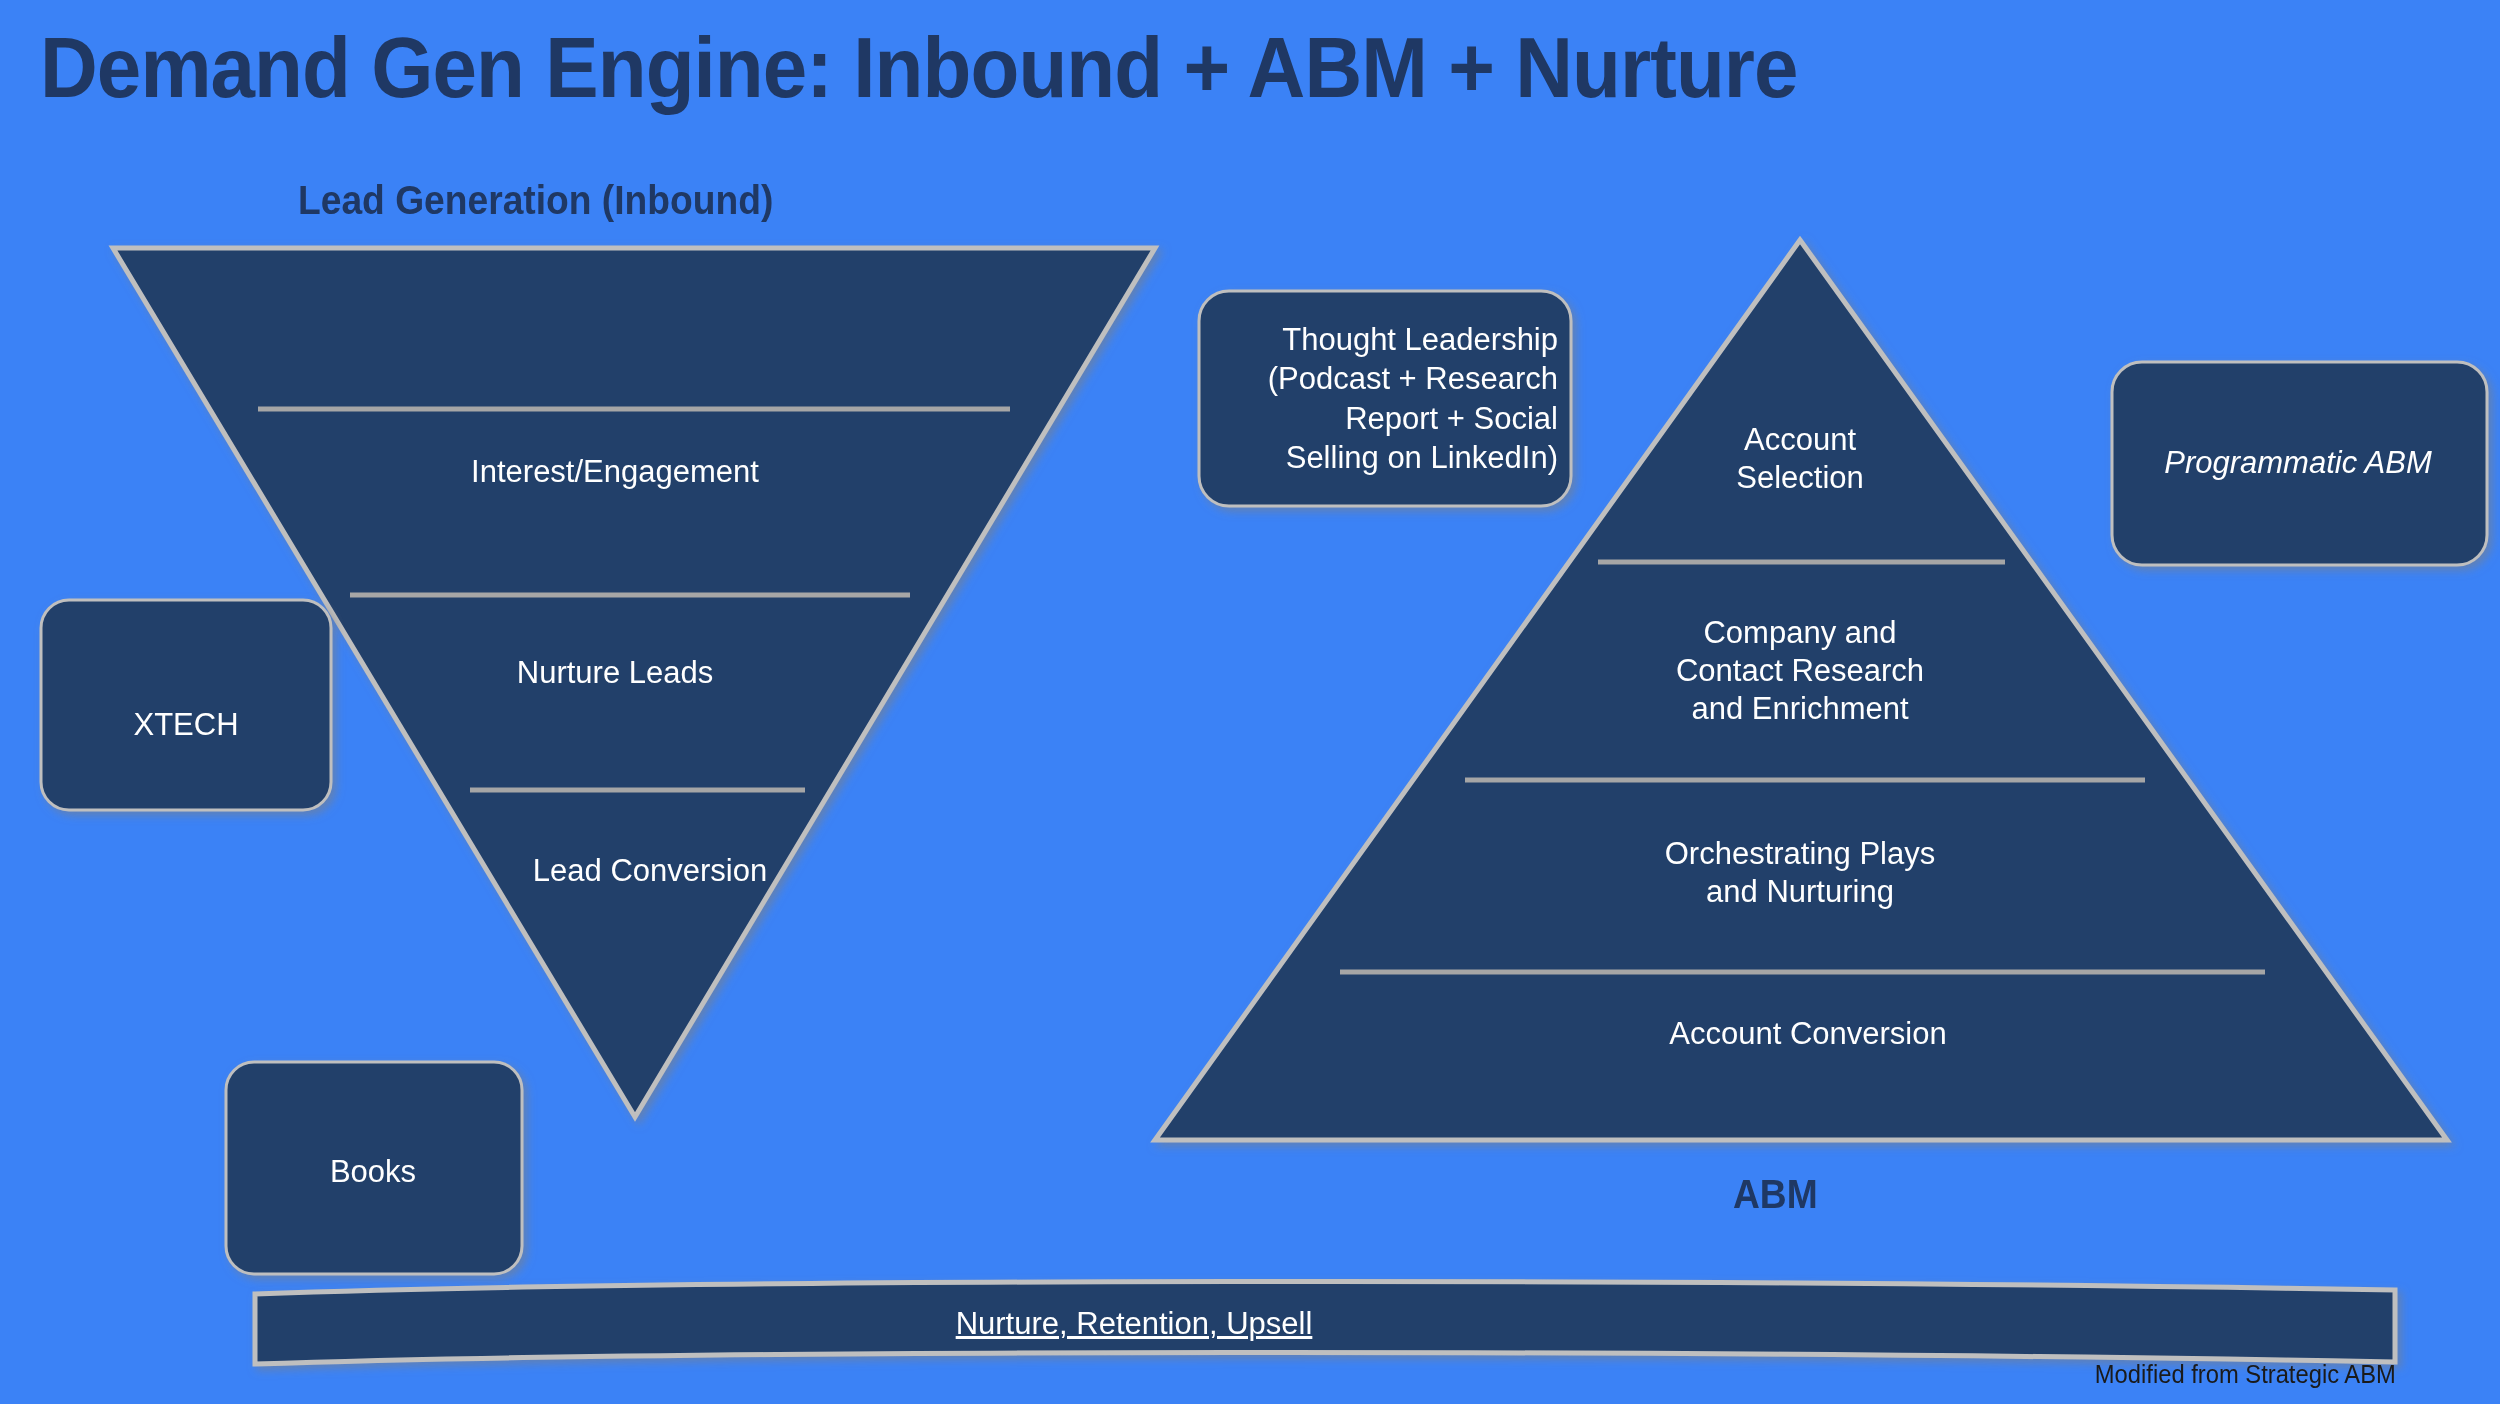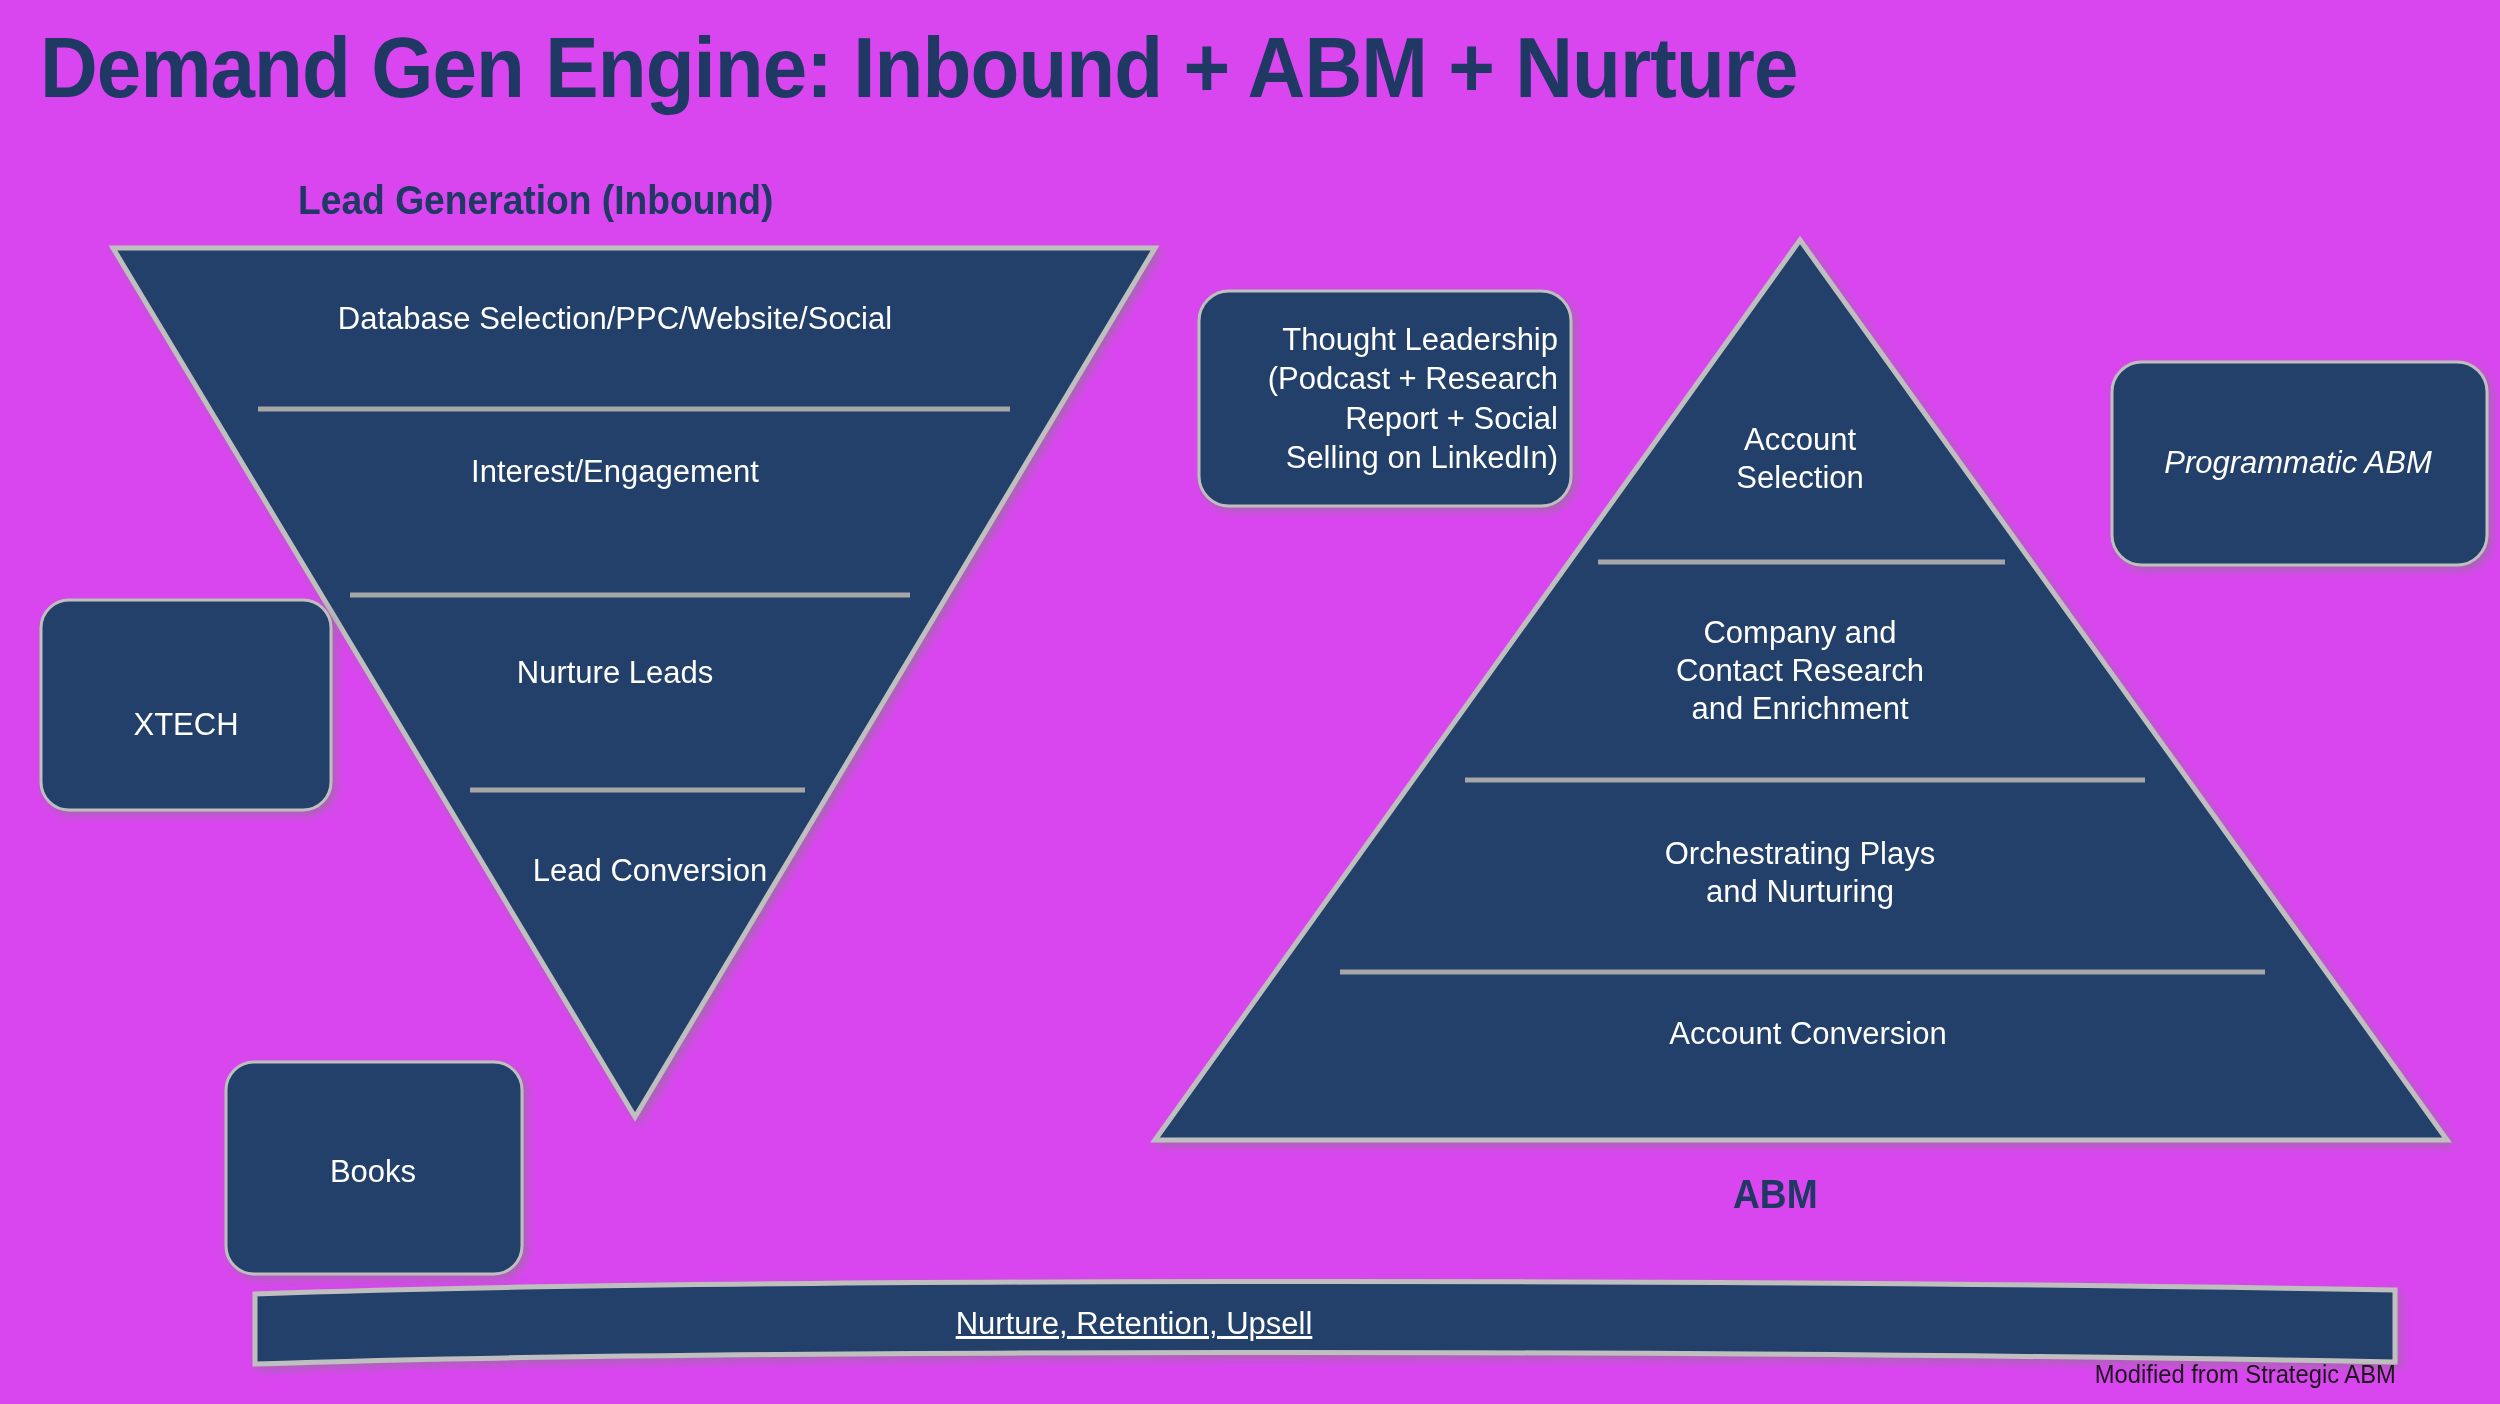--- a/index.html
+++ b/index.html
@@ -7,21 +7,21 @@
     padding: 0;
     background: #ffffff;
   }
   body {
     font-family: "Liberation Sans", sans-serif;
   }
   #canvas {
     position: relative;
     width: 2500px;
     height: 1404px;
-    background: #d946ef;
+    background: #3b82f6;
     overflow: hidden;
   }
 
   
   #page-title {
     position: absolute;
     left: 40px;
     top: 18px;
     font-size: 86px;
     font-weight: bold;
@@ -158,21 +158,20 @@
     <rect x="226" y="1062" width="296" height="212" rx="28" ry="28" fill="#22406B" stroke="#BFBFBF" stroke-width="3" filter="url(#softshadow)"></rect>
     <rect x="1199" y="291" width="372" height="215" rx="30" ry="30" fill="#22406B" stroke="#BFBFBF" stroke-width="3" filter="url(#softshadow)"></rect>
     <rect x="2112" y="362" width="375" height="203" rx="30" ry="30" fill="#22406B" stroke="#BFBFBF" stroke-width="3" filter="url(#softshadow)"></rect>
 
     <path d="M 255,1294
              C 700,1278 1700,1278 2395,1290
              L 2395,1362
              C 1700,1349 700,1349 255,1364 Z" fill="#22406B" stroke="#BFBFBF" stroke-width="5" filter="url(#softshadow)"></path>
   </svg>
 
-  <div class="shape-text funnel-stage" id="funnel-s0">Database Selection/PPC/Website/Social</div>
   <div class="shape-text funnel-stage" id="funnel-s1">Interest/Engagement</div>
   <div class="shape-text funnel-stage" id="funnel-s2">Nurture Leads</div>
   <div class="shape-text funnel-stage" id="funnel-s3">Lead Conversion</div>
 
   <div class="shape-text pyr-stage" id="pyr-s0">Account
 Selection</div>
   <div class="shape-text pyr-stage" id="pyr-s1">Company and
 Contact Research
 and Enrichment</div>
   <div class="shape-text pyr-stage" id="pyr-s2">Orchestrating Plays

